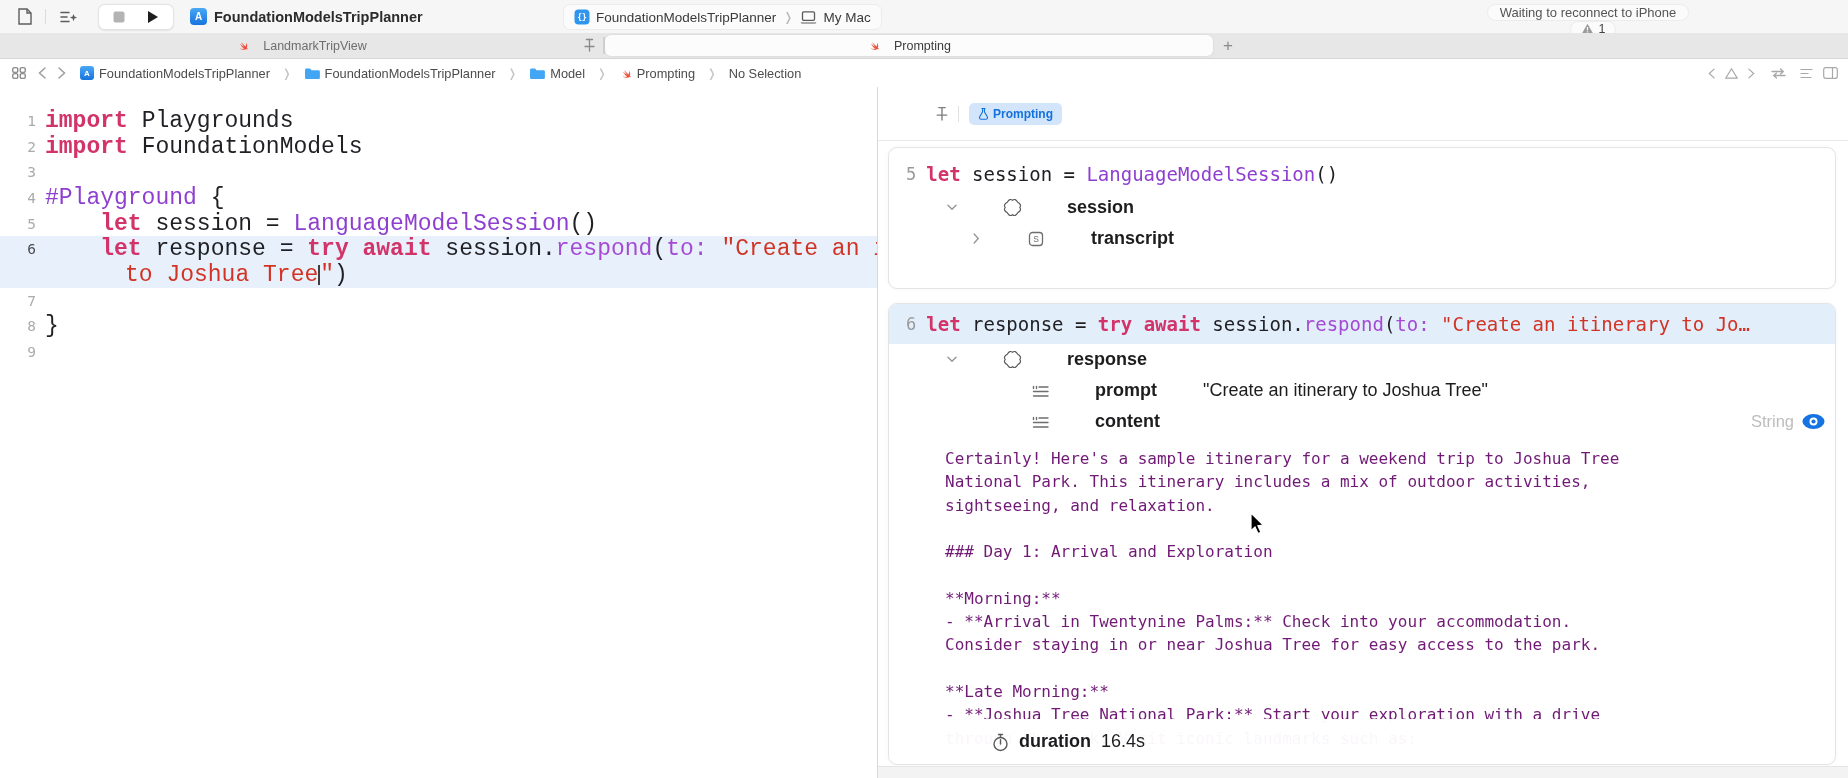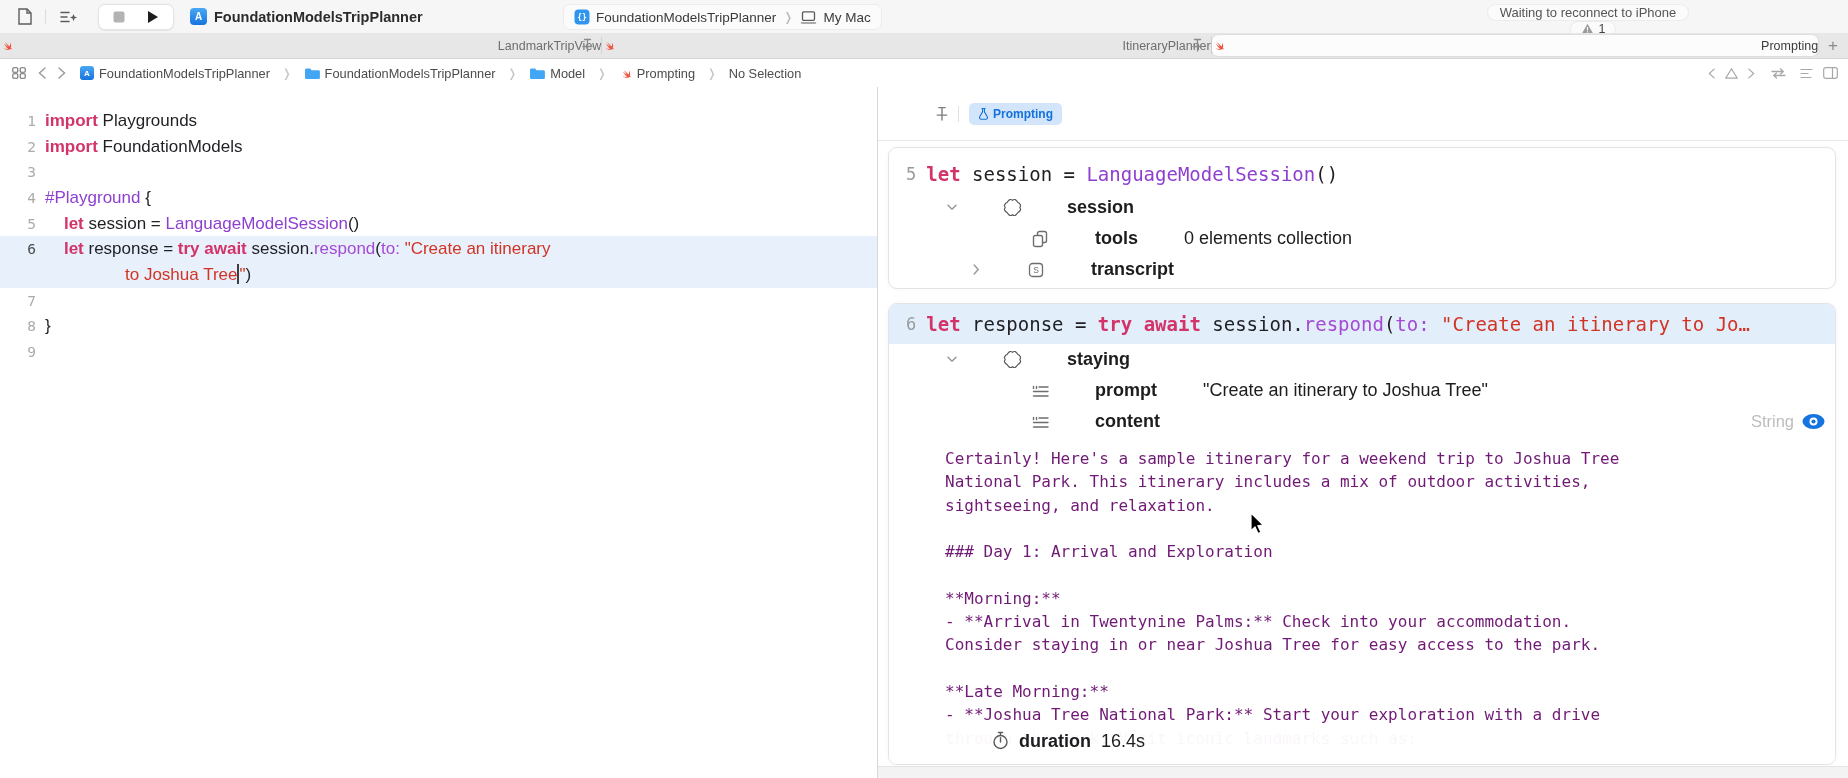--- a/index.html
+++ b/index.html
@@ -20,41 +20,41 @@
   .crumb-sep{color:#b9b9b9;font-size:12px;padding:0 1px;}
   #status-area{position:absolute;right:0;top:4px;height:24px;display:flex;align-items:center;flex-direction:column;}
   .pill{height:24px;display:flex;align-items:center;gap:5px;background:#fbfbfb;border:1px solid #ececec;border-radius:12px;padding:0 12px;}
   #status-pill{font-size:13px;color:#555;}
   #warn-pill{margin-left:10px;font-size:12.5px;color:#444;padding:0 10px;}
   #cloud-pill{margin-left:8px;padding:0 9px;}
   #inspector-btn{margin-left:475px;margin-right:14px;}
 
   
   #tabbar{position:absolute;left:0;top:33px;width:1848px;height:25px;background:#e7e7e7;border-bottom:1px solid #d6d6d6;display:flex;}
-  .tab{position:relative;display:flex;align-items:center;justify-content:space-between;gap:14px;font-size:12.5px;color:#6e6e6e;}
+  .tab{position:relative;display:flex;align-items:center;justify-content:center;gap:14px;font-size:12.5px;color:#6e6e6e;}
   .tab-div{width:1px;background:#d2d2d2;margin:4px 0;}
   .tab-pin{position:absolute;right:8px;top:5px;}
   .tab.active{background:#fcfcfc;border-radius:6px;margin:2px 0;color:#3c3c3c;box-shadow:0 0 2px rgba(0,0,0,.12);}
   #tab-plus{width:30px;display:flex;align-items:center;justify-content:center;color:#8a8a8a;font-size:17px;}
 
   
   #jumpbar{position:absolute;left:0;top:59px;width:1848px;height:28px;background:#ffffff;border-bottom:1px solid #ececec;
     display:flex;align-items:center;font-size:12.8px;color:#4c4c4c;}
   #jumpbar .bc{display:flex;align-items:center;gap:5px;}
   .jb-sep{color:#c4c4c4;margin:0 7px;font-size:11.5px;}
   #jb-right{position:absolute;right:10px;top:0;height:28px;display:flex;align-items:center;gap:10px;color:#9a9a9a;}
 
   
   #editor{position:absolute;left:0;top:87px;width:877px;height:691px;background:#fff;padding-top:21px;box-sizing:border-box;}
   #v-divider{position:absolute;left:877px;top:87px;width:1px;height:691px;background:#d8d8d8;}
   .eline{display:flex;height:25.7px;align-items:center;}
   .eline.hl{background:#e8f1fb;}
   .gutter{width:36px;flex:0 0 36px;text-align:right;font-family:"DejaVu Sans Mono",monospace;font-size:14.5px;color:#ababab;}
   .gutter.g-active{color:#4a4a4a;}
-  .ecode{white-space:pre;font-family:Liberation Sans, sans-serif;font-size:17px;padding-left:9px;color:#1f1f24;}
+  .ecode{white-space:pre;font-family:Liberation Mono, monospace;font-size:23px;padding-left:9px;color:#1f1f24;}
   .ecode.wrapind{padding-left:89px;}
   .c-pl{color:#1f1f24;}
   .c-kw{color:#d23369;font-weight:700;}
   .c-ty{color:#8e3fd0;text-align:right;}
   .c-fn{color:#a44bd4;}
   .c-str{color:#d13425;}
   .c-caret{display:inline-block;width:2px;height:20px;background:#3f3f3f;vertical-align:-4px;}
 
   
   #canvas{position:absolute;left:878px;top:87px;width:970px;height:691px;background:#fff;}
@@ -73,22 +73,22 @@
   .coderow .lno{color:#9a9a9a;padding-left:17px;padding-right:10px;font-size:17px;}
   .coderow.hlrow{background:#e3eefb;height:40px;}
   .disc{width:22px;flex:0 0 22px;margin-left:52px;display:flex;justify-content:center;}
   .disc.indent2{margin-left:80px;}
   .rowicon{width:26px;flex:0 0 26px;display:flex;justify-content:center;}
   .blabel{font-weight:700;font-size:18px;color:#1d1d1f;margin-left:6px;}
   .rval{font-size:18px;color:#1d1d1f;margin-left:10px;}
   .rtype{margin-left:auto;margin-right:10px;color:#bdbdbd;font-size:16.5px;display:flex;align-items:center;gap:8px;}
   #content-block{padding:10px 0 0 56px;font-family:"DejaVu Sans Mono",monospace;font-size:16px;line-height:23.3px;color:#701a75;white-space:pre;}
   .cline{height:23.3px;}
-  #duration-bar{position:absolute;left:0;bottom:0;width:100%;height:33px;background:rgba(255,255,255,.96);
-    display:flex;align-items:flex-start;}
+  #duration-bar{position:absolute;left:0;bottom:12px;width:100%;height:33px;background:rgba(255,255,255,.96);
+    display:flex;align-items:flex-end;}
   #duration-bar .rowicon{margin-left:98px;}
   #canvas-bottom{position:absolute;left:0;top:679px;width:100%;height:12px;background:#f3f3f3;border-top:1px solid #e5e5e5;}
 
   #mouse-cursor{position:absolute;left:1250px;top:512px;pointer-events:none;}
   svg{display:block;}
 </style>
 </head>
 <body>
 
 <div id="window">
@@ -182,36 +182,20 @@
             <g stroke="#8a8a8a" stroke-width="1.3" stroke-linecap="round">
               <line x1="2.5" y1="1.5" x2="8.5" y2="1.5"></line>
               <line x1="5.5" y1="1.5" x2="5.5" y2="8"></line>
               <line x1="1" y1="8.5" x2="10" y2="8.5"></line>
               <line x1="5.5" y1="8.5" x2="5.5" y2="13"></line>
             </g>
           </svg>
       </span>
     </div>
     <div class="tab-div"></div>
-    <div class="tab" style="width:610px">
-      <svg width="13" height="13" viewBox="0 0 20 20">
-          <path d="M16.5 13.8c1.3-2.6.9-5.9-1.2-8.2.6 2 .3 4.2-.7 5.9C12.7 9.6 10.6 7.5 8 5c1 2.4 2.8 4.9 4.9 7-2.3-1.2-4.9-3-6.9-5.2 1.5 3.2 4 6.2 6.7 8-1.9 1-4.6.9-7.2-.6 2.9 2.4 7 3 9.9 1.4.9-.5 2-.2 2.5.6.4-1 .1-1.9-1.4-2.4z" fill="#f0513c"></path>
-        </svg>
-      <span>ItineraryPlanner</span>
-      <span class="tab-pin">
-        <svg width="11" height="14" viewBox="0 0 11 14">
-            <g stroke="#8a8a8a" stroke-width="1.3" stroke-linecap="round">
-              <line x1="2.5" y1="1.5" x2="8.5" y2="1.5"></line>
-              <line x1="5.5" y1="1.5" x2="5.5" y2="8"></line>
-              <line x1="1" y1="8.5" x2="10" y2="8.5"></line>
-              <line x1="5.5" y1="8.5" x2="5.5" y2="13"></line>
-            </g>
-          </svg>
-      </span>
-    </div>
     <div class="tab-div"></div>
     <div class="tab active" style="width:608px">
       <svg width="13" height="13" viewBox="0 0 20 20">
           <path d="M16.5 13.8c1.3-2.6.9-5.9-1.2-8.2.6 2 .3 4.2-.7 5.9C12.7 9.6 10.6 7.5 8 5c1 2.4 2.8 4.9 4.9 7-2.3-1.2-4.9-3-6.9-5.2 1.5 3.2 4 6.2 6.7 8-1.9 1-4.6.9-7.2-.6 2.9 2.4 7 3 9.9 1.4.9-.5 2-.2 2.5.6.4-1 .1-1.9-1.4-2.4z" fill="#f0513c"></path>
         </svg>
       <span>Prompting</span>
     </div>
     <div id="tab-plus">
         <span>+</span>
       </div>
@@ -365,31 +349,20 @@
             </svg>
           </span>
         <span class="rowicon">
           <svg width="21" height="21" viewBox="0 0 26 26">
               <path d="M22 13 Q24.7 16.5 19.4 19.4 Q16.5 24.7 13 22 Q9.5 24.7 6.6 19.4 Q1.3 16.5 4 13 Q1.3 9.5 6.6 6.6 Q9.5 1.3 13 4 Q16.5 1.3 19.4 6.6 Q24.7 9.5 22 13 Z" fill="none" stroke="#5a5a5a" stroke-width="1.5"></path>
             </svg>
         </span>
         <span class="blabel">session</span>
       </div>
       <div class="crow">
-        <span class="disc indent2"></span>
-        <span class="rowicon">
-          <svg width="16" height="18" viewBox="0 0 16 18">
-              <rect x="5.5" y="1.5" width="9" height="11" rx="2" fill="none" stroke="#6e6e6e" stroke-width="1.4"></rect>
-              <rect x="1.5" y="5.5" width="9" height="11" rx="2" fill="#fff" stroke="#6e6e6e" stroke-width="1.4"></rect>
-            </svg>
-        </span>
-        <span class="blabel">tools</span>
-        <span class="rval">0 elements collection</span>
-      </div>
-      <div class="crow">
         <span class="disc indent2" style="margin-left:76px">
             <svg width="7" height="11" viewBox="0 0 7 11">
               <path d="M1.2 1l4 4.5-4 4.5" fill="none" stroke="#9a9a9a" stroke-width="1.5" stroke-linecap="round"></path>
             </svg>
           </span>
         <span class="rowicon">
           <svg width="16" height="16" viewBox="0 0 16 16">
               <rect x="1.5" y="1.5" width="13" height="13" rx="3" fill="none" stroke="#6e6e6e" stroke-width="1.3"></rect>
               <text x="8" y="11.3" font-size="8.5" fill="#6e6e6e" text-anchor="middle" font-family="Liberation Sans,sans-serif">S</text>
             </svg>
@@ -406,21 +379,21 @@
         <span class="disc">
             <svg width="10" height="7" viewBox="0 0 10 7">
               <path d="M1 1.2l4 4 4-4" fill="none" stroke="#9a9a9a" stroke-width="1.5" stroke-linecap="round"></path>
             </svg>
           </span>
         <span class="rowicon">
           <svg width="21" height="21" viewBox="0 0 26 26">
               <path d="M22 13 Q24.7 16.5 19.4 19.4 Q16.5 24.7 13 22 Q9.5 24.7 6.6 19.4 Q1.3 16.5 4 13 Q1.3 9.5 6.6 6.6 Q9.5 1.3 13 4 Q16.5 1.3 19.4 6.6 Q24.7 9.5 22 13 Z" fill="none" stroke="#5a5a5a" stroke-width="1.5"></path>
             </svg>
         </span>
-        <span class="blabel">staying</span>
+        <span class="blabel">response</span>
       </div>
       <div class="crow">
         <span class="disc indent2"></span>
         <span class="rowicon">
           <svg width="17" height="14" viewBox="0 0 17 14">
               <g stroke="#6e6e6e" stroke-width="1.4" stroke-linecap="round">
                 <path d="M1.5 4.5v-2M4.5 4.5v-2"></path>
                 <line x1="7" y1="3" x2="16" y2="3"></line>
                 <line x1="1.5" y1="7.5" x2="16" y2="7.5"></line>
                 <line x1="1.5" y1="12" x2="16" y2="12"></line>

